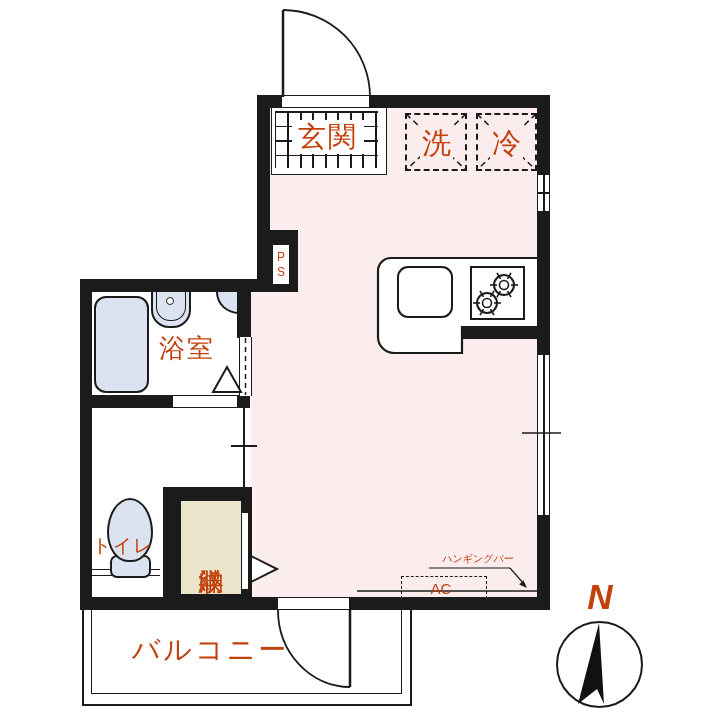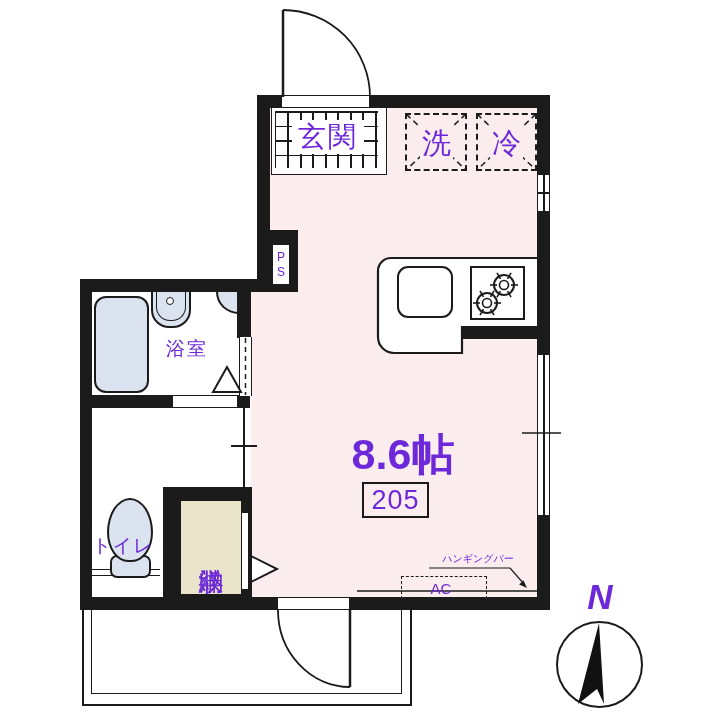--- a/index.html
+++ b/index.html
@@ -3,21 +3,21 @@
 <meta charset="utf-8">
 <style>
   html,body{margin:0;padding:0;background:#ffffff;}
   #canvas{position:relative;width:717px;height:717px;background:#ffffff;overflow:hidden;
           font-family:"Liberation Sans","DejaVu Sans",sans-serif;color:#1b1b1b;}
   .abs{position:absolute;box-sizing:border-box;}
   .wall{position:absolute;box-sizing:border-box;background:#1b1b1b;}
   .floor{position:absolute;box-sizing:border-box;background:#fbedee;}
   .gap{position:absolute;box-sizing:border-box;background:#ffffff;border:1.5px solid #1b1b1b;}
   .lbl{position:absolute;box-sizing:border-box;display:flex;align-items:center;justify-content:center;
-       white-space:nowrap;color:#6d28d9;line-height:1;}
+       white-space:nowrap;color:#c2410c;line-height:1;}
   .vert{writing-mode:vertical-rl;text-orientation:upright;}
   .fixture{position:absolute;box-sizing:border-box;background:#dbe3f1;border:2px solid #1b1b1b;}
   svg{position:absolute;left:0;top:0;pointer-events:none;}
   .wv{position:absolute;left:5px;top:0;bottom:0;width:1.5px;background:#1b1b1b;}
   .wh{position:absolute;left:0;right:0;top:17px;height:1.5px;background:#1b1b1b;}
   .grid{position:absolute;box-sizing:border-box;
         background-image:
           repeating-linear-gradient(to right,#1b1b1b 0 1.5px,transparent 1.5px 12.5px),
           repeating-linear-gradient(to bottom,#1b1b1b 0 1.5px,transparent 1.5px 14.5px);}
 </style>
@@ -131,23 +131,22 @@
     <line x1="429" y1="568" x2="510" y2="568" stroke="#1b1b1b" stroke-width="1.2"></line>
     <line x1="510" y1="568" x2="524" y2="584" stroke="#1b1b1b" stroke-width="1.2"></line>
     <polygon points="527,588 523.4,580.2 519.2,584.4" fill="#1b1b1b"></polygon>
 
     <polygon points="599,623 604,704 597,689 578,704" fill="#111111"></polygon>
   </svg>
 
   <div class="lbl" style="left:292px;top:120px;width:72px;height:34px;background:#ffffff;font-size:28px;letter-spacing:2px;">玄関</div>
   <div class="lbl" style="left:420px;top:127px;width:33px;height:32px;background:#fbedee;font-size:29px;">洗</div>
   <div class="lbl" style="left:490px;top:127px;width:33px;height:32px;background:#fbedee;font-size:29px;">冷</div>
-  <div class="lbl" style="left:154px;top:333px;width:66px;height:30px;font-size:19px;letter-spacing:2px;">浴室</div>
+  <div class="lbl" style="left:154px;top:333px;width:66px;height:30px;font-size:26px;letter-spacing:2px;">浴室</div>
   <div class="lbl" style="left:92px;top:534px;width:62px;height:22px;font-size:19px;letter-spacing:1px;">トイレ</div>
   <div class="lbl vert" style="left:197px;top:503px;width:28px;height:92px;font-size:25px;">洋収納</div>
-  <div class="lbl" style="left:338px;top:430px;width:130px;height:48px;font-size:43px;font-weight:600;">8.6帖</div>
-  <div class="lbl" style="left:362px;top:482px;width:67px;height:36px;border:2.5px solid #1b1b1b;font-size:27px;letter-spacing:1px;">205</div>
+  <div class="lbl" style="left:128px;top:634px;width:165px;height:32px;font-size:28px;letter-spacing:3px;">バルコニー</div>
   <div class="lbl" style="left:428px;top:551px;width:100px;height:15px;font-size:10px;">ハンギングバー</div>
   <div class="lbl" style="left:424px;top:578px;width:34px;height:20px;font-size:15px;">AC</div>
   <div class="abs" style="left:401px;top:576px;width:86px;height:23px;border:1.5px dashed #1b1b1b;"></div>
   <div class="lbl" style="left:580px;top:577px;width:40px;height:38px;font-size:35px;font-weight:700;font-style:italic;">N</div>
 
 </div>
 
 </body></html>

